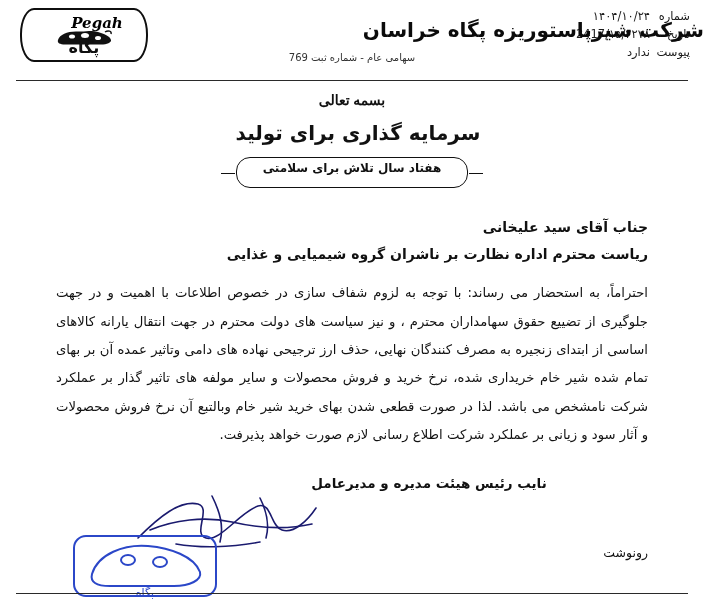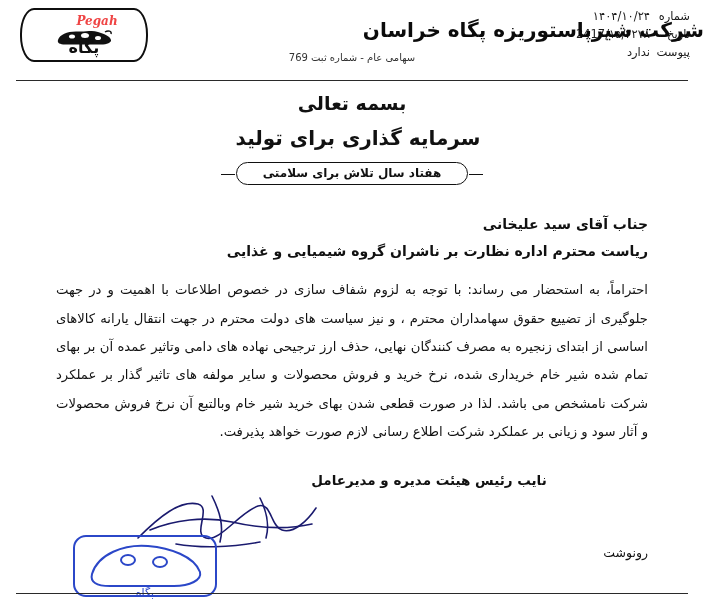--- a/index.html
+++ b/index.html
@@ -89,24 +89,24 @@
     border-radius: 14px 14px 14px 14px / 26px 26px 26px 26px;
     background: #ffffff;
     overflow: hidden;
   }
   .logo-wordmark {
     position: absolute;
     top: 4px;
     left: 0;
     right: 0;
     text-align: center;
-    font-size: 12px;
+    font-size: 15px;
     font-weight: bold;
     font-style: italic;
-    color: #ef4444;
+    color: #000000;
     font-family: "DejaVu Serif", "Liberation Serif", serif;
     padding-left: 26px;
   }
   .logo-fa {
     position: absolute;
     bottom: 3px;
     left: 0;
     right: 0;
     text-align: center;
     font-size: 16px;
@@ -139,33 +139,33 @@
     right: 0;
     bottom: 0;
     direction: rtl;
   }
 
   .centered-line {
     text-align: center;
     font-weight: bold;
     color: #111111;
   }
-  .besmellah { font-size: 19px; margin-top: 4px; }
+  .besmellah { font-size: 14px; margin-top: 4px; font-family: Liberation Serif, serif; }
   .slogan-main { font-size: 20px; margin-top: 12px; padding-left: 12px; }
 
   .ribbon-wrap {
     display: flex;
     justify-content: center;
     margin-top: 12px;
   }
   .ribbon {
     position: relative;
     border: 1.6px solid #111111;
     border-radius: 14px;
-    padding: 3px 26px 4px 26px;
+    padding: 3px 26px 12px 26px;
     font-size: 12px;
     font-weight: bold;
     color: #111111;
     background: #ffffff;
   }
   .ribbon::before, .ribbon::after {
     content: "";
     position: absolute;
     top: 50%;
     width: 14px;

